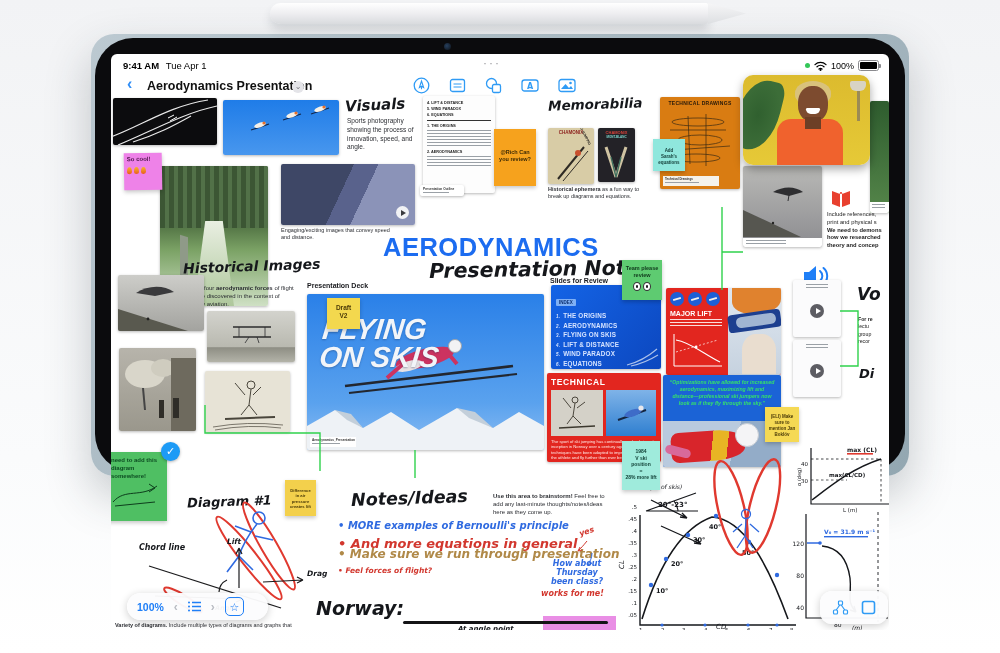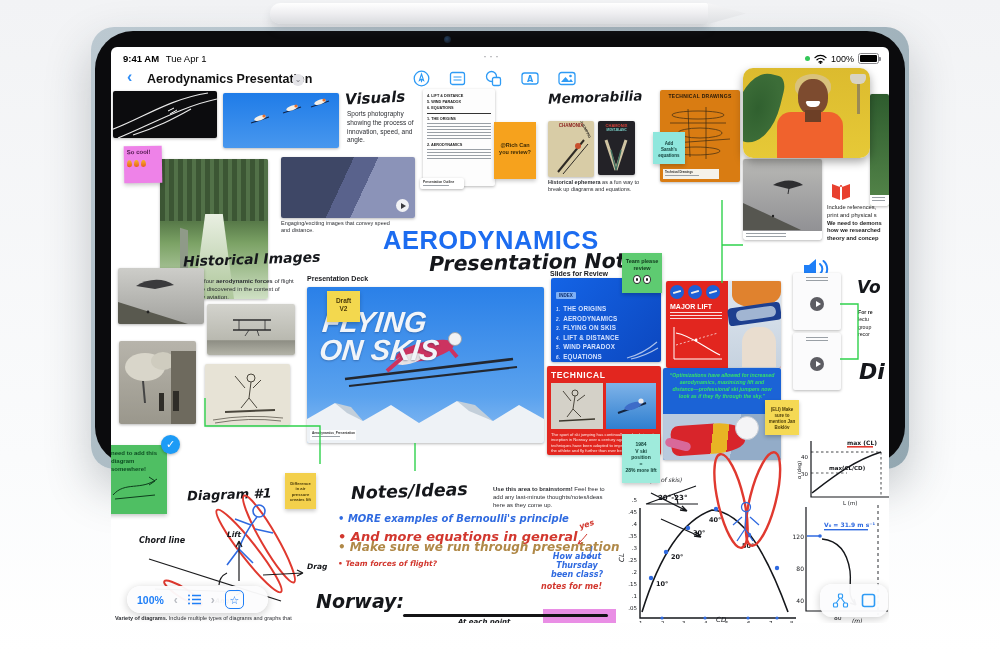--- a/index.html
+++ b/index.html
@@ -3,21 +3,21 @@
 <meta charset="utf-8">
 <style>
   html,body{margin:0;padding:0;background:#fff}
   .stage{position:relative;width:1000px;height:653px;background:linear-gradient(#f2f3f5,#fafbfc 70%,#ffffff);overflow:hidden;font-family:"Liberation Sans",sans-serif}
   .abs{position:absolute}
   
   .pencil{position:absolute;left:270px;top:3px;width:476px;height:21px;z-index:20}
   .pencil .body{position:absolute;left:0;top:0;width:438px;height:21px;border-radius:11px 2px 2px 11px;background:linear-gradient(#ffffff,#ececef 55%,#d9dbde);box-shadow:0 7px 10px rgba(70,75,85,.16)}
   .pencil .tip{position:absolute;left:438px;top:0;width:38px;height:21px;background:linear-gradient(#f6f6f7,#dddfe2);clip-path:polygon(0 0,100% 50%,0 100%)}
   
-  .ipad{position:absolute;left:91px;top:27px;width:818px;height:442px;border-radius:23px;background:linear-gradient(135deg,#bcc9d1,#93a7b1);box-shadow:0 20px 45px rgba(40,50,60,.25)}
+  .ipad{position:absolute;left:91px;top:34px;width:818px;height:442px;border-radius:23px;background:linear-gradient(135deg,#bcc9d1,#93a7b1);box-shadow:0 20px 45px rgba(40,50,60,.25)}
   .bezel{position:absolute;inset:4px;border-radius:38px;background:#0b0b0d}
   .camera{position:absolute;left:353px;top:9px;width:7px;height:7px;border-radius:50%;background:radial-gradient(circle at 40% 40%,#27405e,#0c1016)}
   .screen{position:absolute;left:20px;top:20px;width:778px;height:576px;border-radius:6px;background:#fff;overflow:hidden}
   
   .ph{position:absolute;border-radius:2px;box-shadow:0 1px 3px rgba(0,0,0,.28);overflow:hidden}
   .sticky{position:absolute;box-shadow:0 2px 4px rgba(0,0,0,.22);box-sizing:border-box;padding:3px;font:bold 5.5px/1.3 "Liberation Sans",sans-serif;z-index:3}
   .hand{position:absolute;font-family:"DejaVu Sans",sans-serif;font-style:italic;font-weight:bold;color:#15171b;white-space:nowrap}
   .cap{position:absolute;font:5.5px/1.35 "Liberation Sans",sans-serif;color:#2c2e33}
   .lbl{position:absolute;font:bold 7px "Liberation Sans",sans-serif;color:#17181c;white-space:nowrap}
   .tl{background:repeating-linear-gradient(to bottom,#9aa0a6 0 1px,transparent 1px 3px)}
@@ -426,21 +426,21 @@
             <span style="position:absolute;left:5.5px;top:4px;width:0;height:0;border-left:5px solid #fff;border-top:3.2px solid transparent;border-bottom:3.2px solid transparent"></span>
           </div>
       </div>
       <div class="hand" style="left:746px;top:230px;font-size:17px">Vo</div>
       <div class="abs" style="left:747px;top:262px;width:31px;overflow:hidden;font:5.2px/1.4 'Liberation Sans',sans-serif;color:#222;white-space:nowrap">
         <div style="font-weight:bold">For re</div>
         <div>lectu</div>
         <div>group</div>
         <div>recor</div>
       </div>
-      <div class="hand" style="left:748px;top:312px;font-size:22px">Di</div>
+      <div class="hand" style="left:748px;top:312px;font-size:13px">Di</div>
 
       <div class="sticky" style="left:-4px;top:398px;width:60px;height:69px;background:#4fbf63;color:#0d4d22;font-size:6px;padding:5px 4px">
         <div>need to add this diagram somewhere!</div>
         <svg width="50" height="26" style="margin-top:2px">
             <path d="M2 20 C 14 6 30 16 46 4 M4 24 L44 20 M38 2 l6 4 l-6 4" stroke="#0d3d1c" stroke-width="1" fill="none"></path>
           </svg>
       </div>
       <div class="abs" style="left:50px;top:388px;width:19px;height:19px;border-radius:50%;background:#1d9bf6;color:#fff;font-size:11px;text-align:center;line-height:19px;z-index:4;box-shadow:0 1px 3px rgba(0,0,0,.3)">✓</div>
       <div class="sticky" style="left:174px;top:426px;width:31px;height:36px;background:#f3d04c;color:#4a3a08;font-size:4.2px;text-align:center;padding-top:8px">Difference in air pressure creates lift</div>
       <div class="hand" style="left:76px;top:440px;font-size:13px;transform:rotate(-2deg)">Diagram #1</div>
@@ -465,32 +465,32 @@
         <text x="96" y="48" font-size="7.5" font-style="italic" font-weight="bold" fill="#15171b">Lift</text>
         <text x="176" y="80" font-size="7.5" font-style="italic" font-weight="bold" fill="#15171b">Drag</text>
         <text x="84" y="114" font-size="6.5" font-style="italic" font-weight="bold" fill="#15171b">Angle</text>
       </svg>
 
       <div class="hand" style="left:240px;top:434px;font-size:17.5px;transform:rotate(-2deg)">Notes/Ideas</div>
       <div class="cap" style="left:382px;top:438px;width:114px;font-size:6px"><b>Use this area to brainstorm!</b><span> Feel free to add any last-minute thoughts/notes/ideas here as they come up.</span></div>
       <div class="hand" style="left:227px;top:466px;font-size:10px;color:#2f6ae0"><span style="color:#2f6ae0">•</span> <span>MORE examples of Bernoulli's principle</span></div>
       <div class="hand" style="left:227px;top:482px;font-size:13px;color:#d2372e"><span>•</span> <span>And more equations in general</span></div>
       <div class="hand" style="left:227px;top:493px;font-size:12px;color:#b08948;font-weight:bold"><span>•</span> <span>Make sure we run through presentation</span></div>
-      <div class="hand" style="left:227px;top:512px;font-size:7.5px;color:#d2372e"><span>•</span> <span>Team forces of flight?</span></div>
+      <div class="hand" style="left:227px;top:512px;font-size:7.5px;color:#d2372e"><span>•</span> <span>Feel forces of flight?</span></div>
       <div class="hand" style="left:468px;top:473px;font-size:8px;color:#d2372e;transform:rotate(-18deg)">yes</div>
       <div class="hand" style="left:420px;top:505px;font-size:8px;color:#2f6ae0;text-align:center;white-space:normal;width:92px">
         <div>How about Thursday</div>
         <div>been class?</div>
       </div>
-      <div class="hand" style="left:430px;top:535px;font-size:8px;color:#d2372e">notes for me!</div>
+      <div class="hand" style="left:430px;top:535px;font-size:8px;color:#d2372e">works for me!</div>
 
       <div class="hand" style="left:205px;top:543px;font-size:19px">Norway:</div>
       <div class="abs" style="left:432px;top:562px;width:73px;height:14px;background:#e57ae0;opacity:.85"></div>
       <div class="abs" style="left:292px;top:567px;width:205px;height:3px;background:#141416;border-radius:2px"></div>
-      <div class="hand" style="left:347px;top:571px;font-size:7px">At each point</div>
+      <div class="hand" style="left:347px;top:571px;font-size:7px">At angle point</div>
 
       <svg class="abs" style="left:505px;top:425px" width="185" height="151" viewBox="0 0 185 151">
         <text x="24" y="10" font-size="6" font-style="italic" fill="#15171b">(angle of skis)</text>
         <path d="M30 32 L80 14 M30 32 L82 32 M62 32 A18 18 0 0 0 58 22" stroke="#15171b" stroke-width="1.1" fill="none"></path>
         <text x="42" y="28" font-size="7" font-weight="bold" fill="#15171b">20°-23°</text>
         <path d="M24 36 L24 146 L180 146" stroke="#15171b" stroke-width="1.4" fill="none"></path>
         <path d="M26 140 C 40 95 62 50 96 38 C 128 40 152 85 172 140" stroke="#15171b" stroke-width="1.6" fill="none"></path>
         <g font-size="5.5" fill="#15171b" text-anchor="end">
           <text x="21" y="30">.5</text>
             <text x="21" y="42">.45</text>

